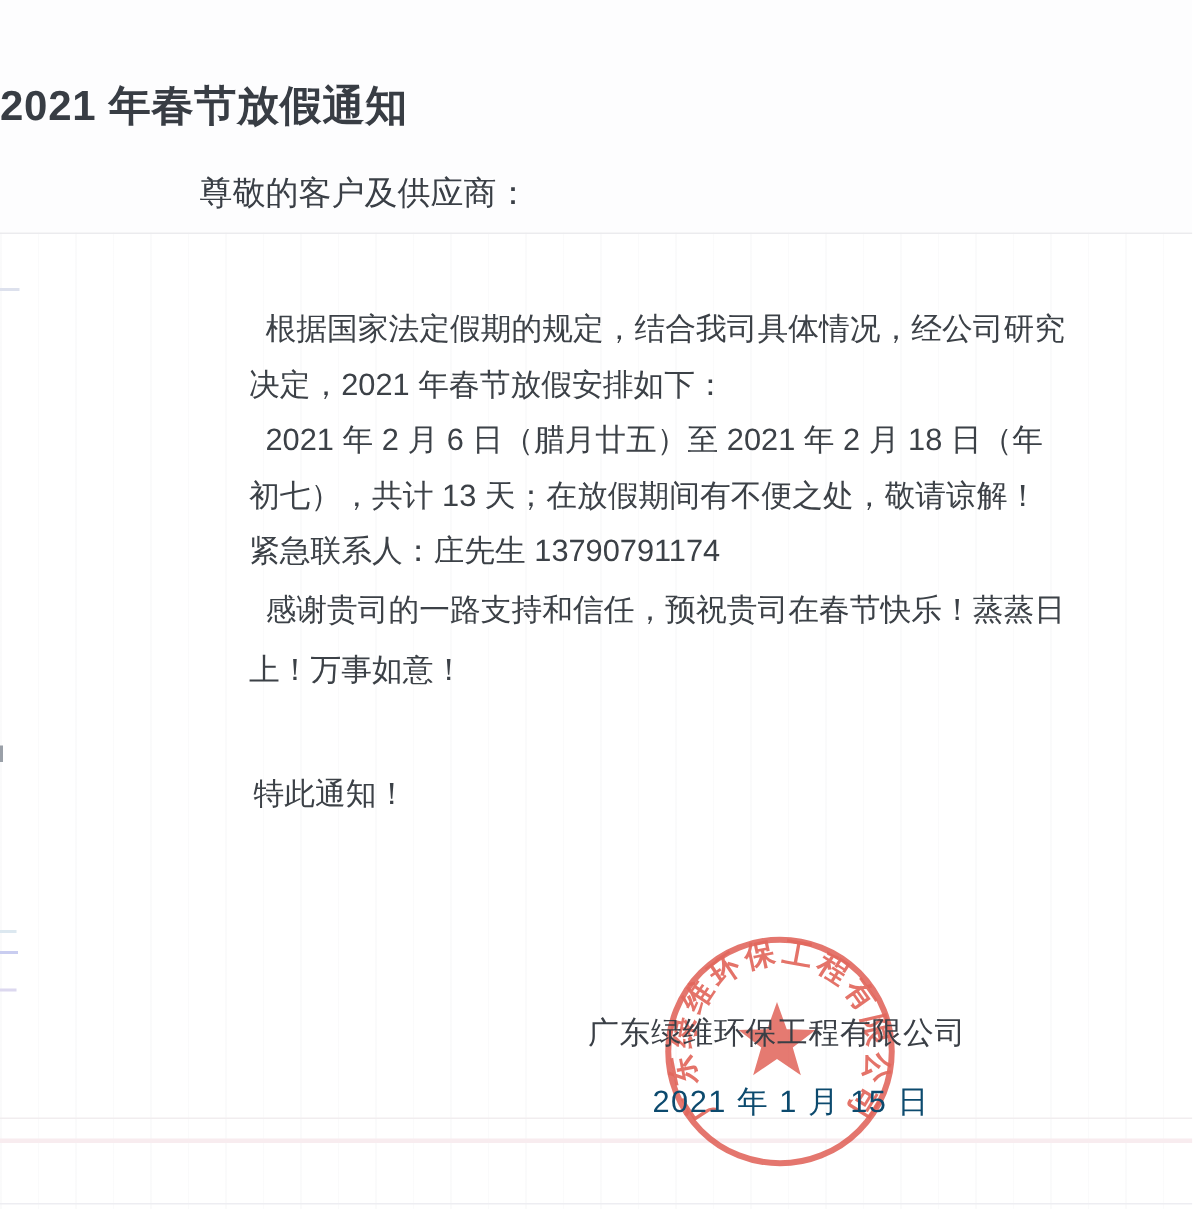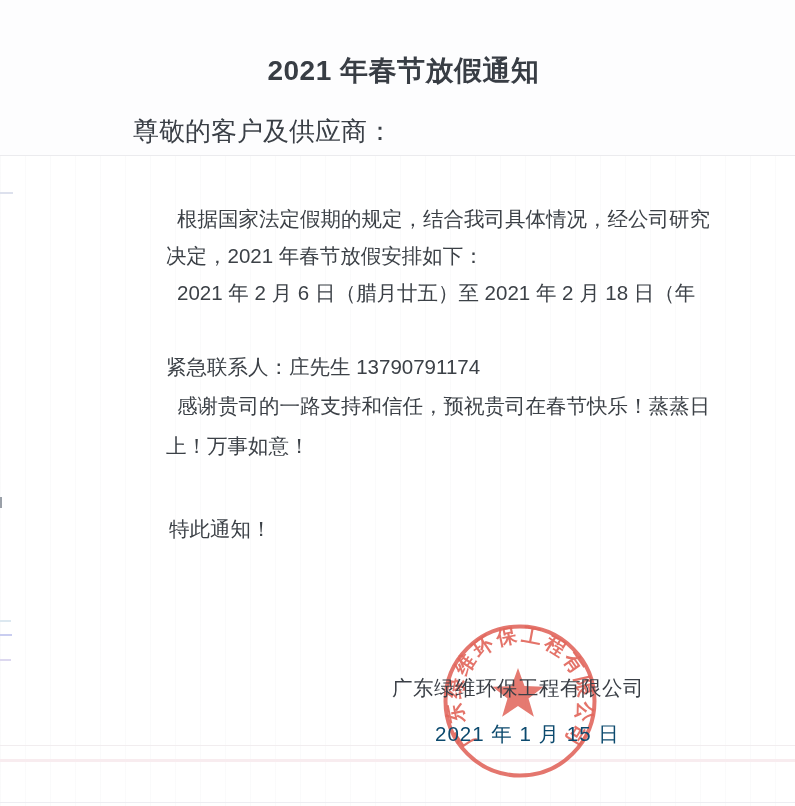--- a/index.html
+++ b/index.html
@@ -34,28 +34,28 @@
   .hline-802 { top: 802px; background: #ededf2; }
   .edge-mark { position: absolute; left: 0; height: 2px; }
   .edge-193 { top: 192px; width: 13px; background: #dde1ed; }
   .edge-621 { top: 620px; width: 11px; background: #dcе8f0; background: #dce8f0; }
   .edge-635 { top: 634px; width: 12px; background: #c9cdf0; }
   .edge-660 { top: 659px; width: 11px; background: #dcd8ef; }
   .edge-tick { position: absolute; left: 0; top: 497px; width: 2px; height: 11px; background: #9aa0a8; }
 
   .doc-title {
     position: absolute; left: 0; top: 52px; width: 795px;
-    padding-left: 12px; box-sizing: border-box;
-    text-align: center;
+    box-sizing: border-box;
+    text-align: left;
     font-size: 28px; font-weight: bold; letter-spacing: 0.5px;
     color: #383d44;
   }
   .salutation {
     position: absolute; left: 133px; top: 114px;
-    font-size: 26px; color: #3a3f46; text-align: right;
+    font-size: 22px; color: #3a3f46; text-align: right;
   }
   .bline { position: absolute; font-size: 20.5px; color: #3c4147; white-space: pre; }
   .x-margin { left: 146px; margin-left: 20px; }
   .x-indent { left: 177px; }
   .line-0 { top: 205px; }
   .line-1 { top: 242px; }
   .line-2 { top: 279px; }
   .line-3 { top: 316px; }
   .line-4 { top: 353px; }
   .line-5 { top: 392px; }
@@ -92,20 +92,21 @@
   <div class="hline hline-760"></div>
   <div class="hline hline-802"></div>
 
   <div class="doc-title">2021 年春节放假通知</div>
 
   <div class="salutation">尊敬的客户及供应商：</div>
 
   <div class="bline x-indent line-0">根据国家法定假期的规定，结合我司具体情况，经公司研究</div>
   <div class="bline x-margin line-1">决定，2021 年春节放假安排如下：</div>
   <div class="bline x-indent line-2">2021 年 2 月 6 日（腊月廿五）至 2021 年 2 月 18 日（年</div>
+  <div class="bline x-margin line-3">初七），共计 13 天；在放假期间有不便之处，敬请谅解！</div>
   <div class="bline x-margin line-4">紧急联系人：庄先生 13790791174</div>
   <div class="bline x-indent line-5">感谢贵司的一路支持和信任，预祝贵司在春节快乐！蒸蒸日</div>
   <div class="bline x-margin line-6">上！万事如意！</div>
 
   <div class="closing">特此通知！</div>
 
   <svg class="stamp" viewBox="0 0 160 160" xmlns="http://www.w3.org/2000/svg">
     <defs>
       <path id="ringPath" d="M 37.3 120.7 A 59 59 0 1 1 120.7 120.7" fill="none"></path>
     </defs>

